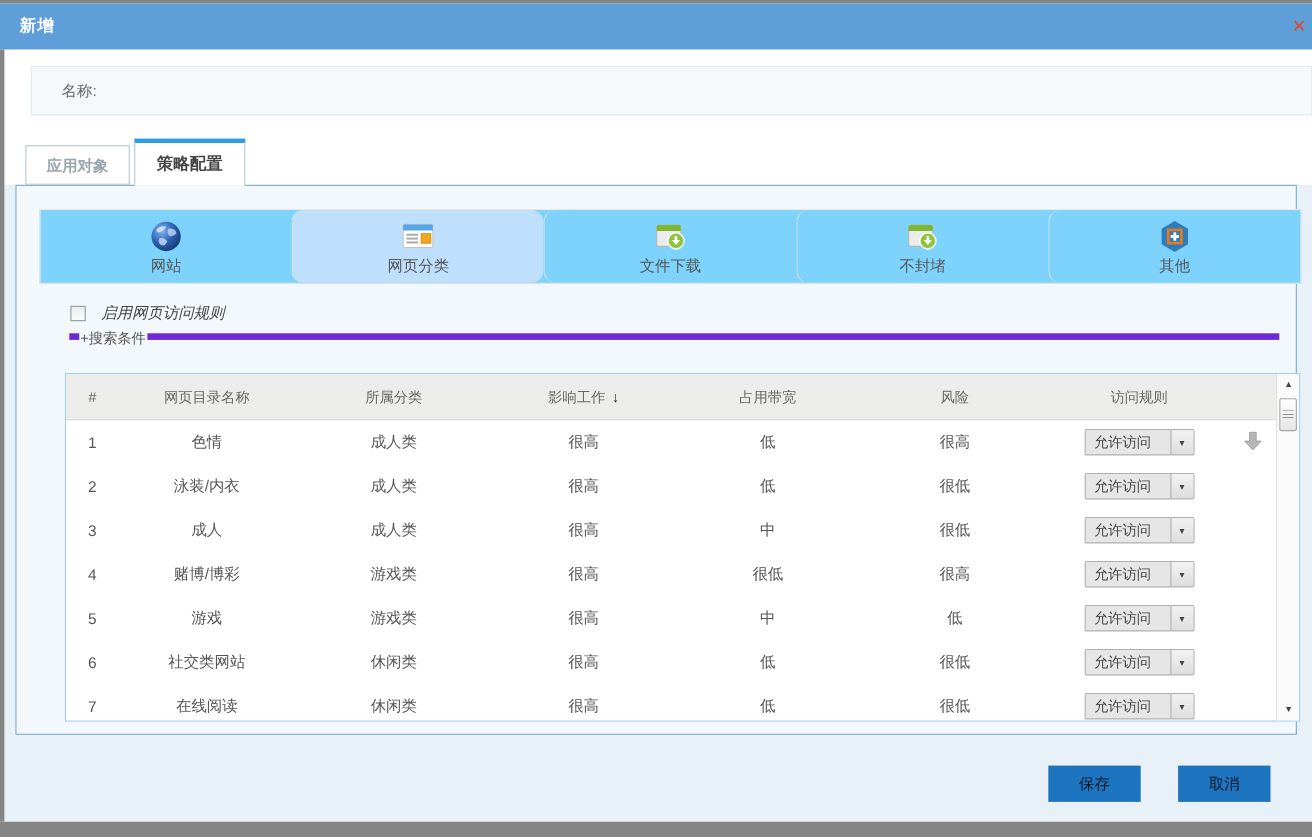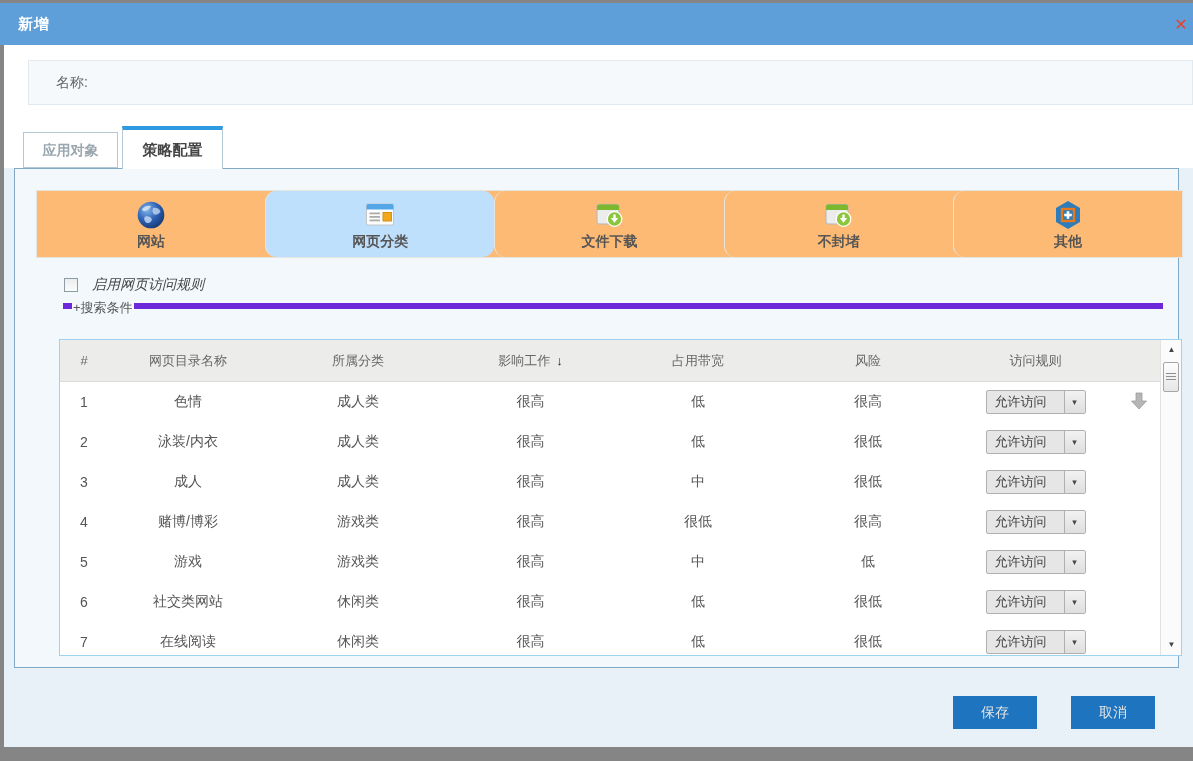--- a/index.html
+++ b/index.html
@@ -36,21 +36,21 @@
     border-left:1px solid #b3c9d6; border-right:1px solid #b3c9d6;
     border-top:4px solid #2e9ae2; color:#444; font-weight:bold; font-size:15px; z-index:3; }
 
   
   #content-bg { left:4px; top:168px; width:1189px; height:579px; background:#e9f1f8; }
   #panel { left:14px; top:168px; width:1165px; height:500px; background:#f3f8fc;
     border:1px solid #7fa9c6; z-index:1; }
 
   
   #toolbar { position:absolute; left:21px; top:21px; width:1147px; height:68px;
-    display:flex; background:#fdba74; border:1px solid #e4e4e0;font-weight:bold; }
+    display:flex; background:#7dd3fc; border:1px solid #e4e4e0; }
   .tb-item { flex:1; display:flex; flex-direction:column; align-items:center;
     justify-content:center; cursor:pointer; padding-top:2px; }
   .tb-item + .tb-item { border-left:1px solid #e4e4e0;border-radius:11px; }
   .tb-item.selected { background:#bfe0fc; }
   .tb-icon { height:32px; display:flex; align-items:center; }
   .tb-label { font-size:14px; color:#555; margin-top:2px; }
 
   
   #enable-row { position:absolute; left:49px; top:107px; display:flex; align-items:center;font-style:italic; }
   #enable-cb { width:14px; height:14px; border:1px solid #8e9ba3;
@@ -89,21 +89,21 @@
     background:linear-gradient(#fefefe,#e6e6e6); border:1px solid #a5a5a5; border-radius:2px;
     cursor:pointer; display:flex; align-items:center; justify-content:center; }
   #sc-grip { width:10px; height:8px;
     background:repeating-linear-gradient(to bottom,#8f8f8f 0 1px,transparent 1px 3px); }
 
   
   .row-arrow { display:inline-block; }
 
   
   .btn { position:absolute; top:696px; width:84px; height:33px; background:#1e74be;
-    color:#e5e5e5; font-size:14px; text-align:center; line-height:33px; cursor:pointer; z-index:2; }
+    color:#0f172a; font-size:14px; text-align:center; line-height:33px; cursor:pointer; z-index:2; }
   #btn-save { left:953px; }
   #btn-cancel { left:1071px; }
 </style>
 </head>
 <body>
 
 <div id="stage">
 
   <div id="top-strip" class="abs"></div>
 

